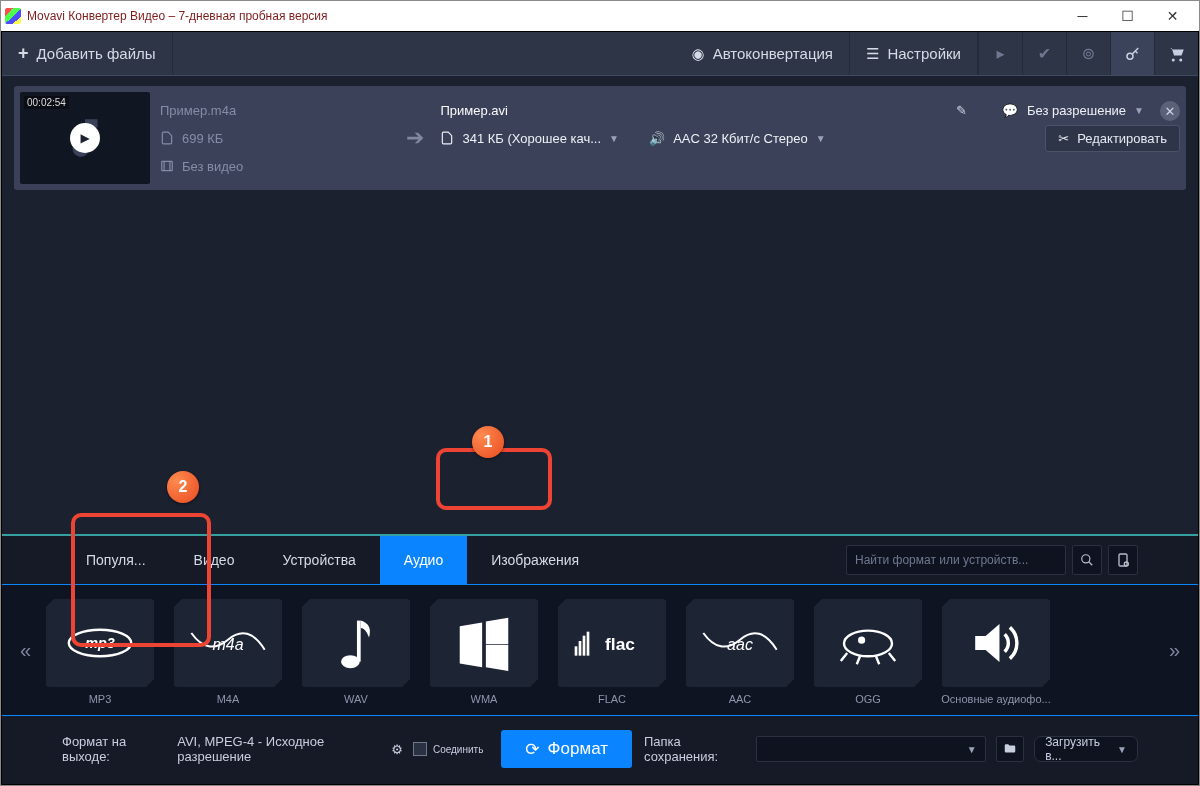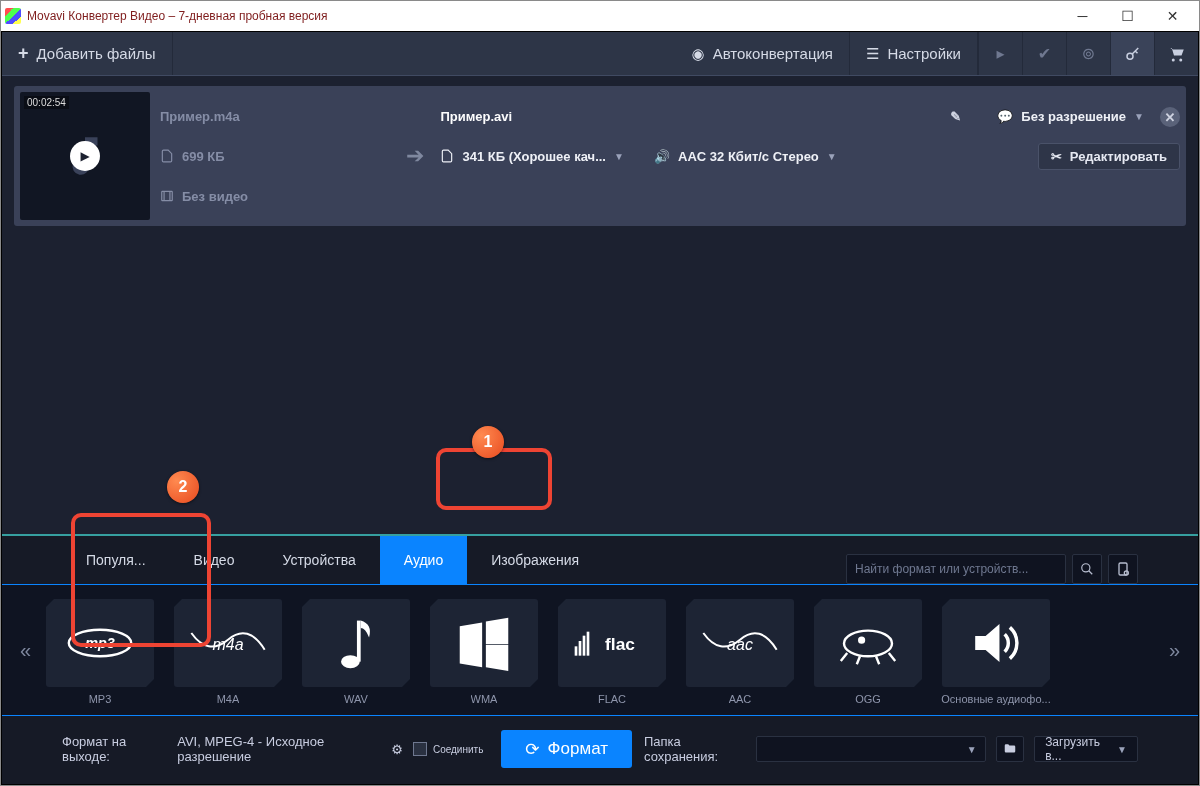--- a/index.html
+++ b/index.html
@@ -13,61 +13,61 @@
 .win-btn { width: 45px; height: 28px; display: flex; align-items: center; justify-content: center; color: #333; font-size: 14px; cursor: pointer; }
 .content { background: #1c2130; height: 754px; display: flex; flex-direction: column; border: 1px solid #000; }
 
 .main-toolbar { height: 44px; background: #2d3547; display: flex; align-items: stretch; border-bottom: 1px solid #404a62; }
 .tb-btn { display: flex; align-items: center; gap: 8px; padding: 0 16px; color: #d5dae6; font-size: 15px; cursor: pointer; border-right: 1px solid #232a3a; }
 .tb-spacer { flex: 1; }
 .tb-icon-btn { width: 44px; display: flex; align-items: center; justify-content: center; color: #6f7890; cursor: pointer; border-left: 1px solid #232a3a; }
 .tb-icon-btn.accent { background: #3a4359; color: #c8cfe0; }
 
 .file-area { padding: 10px 12px; }
-.file-item { background: #3a4158; border-radius: 3px; display: flex; align-items: stretch; height: 140px; padding: 6px; gap: 10px; }
+.file-item { background: #3a4158; border-radius: 3px; display: flex; align-items: stretch; height: 104px; padding: 6px; gap: 10px; }
 .thumb { width: 130px; background: #111623; border-radius: 2px; position: relative; display: flex; align-items: center; justify-content: center; }
 .thumb-time { position: absolute; top: 4px; left: 4px; font-size: 10px; color: #ddd; background: rgba(0,0,0,.4); padding: 1px 3px; }
 .thumb-icon { color: #48516d; }
 .play-btn { position: absolute; width: 30px; height: 30px; border-radius: 50%; background: #fff; display: flex; align-items: center; justify-content: center; color: #1c2130; font-size: 12px; cursor: pointer; }
 .file-col { display: flex; flex-direction: column; justify-content: space-around; padding: 4px 0; }
 .col-a { width: 230px; color: #a9b0c4; font-size: 13px; }
 .col-b { flex: 1; color: #fcfcfd; font-size: 13px; }
-.row { display: flex; align-items: center; gap: 8px; height: 26px; font-weight: bold; }
+.row { display: flex; align-items: center; gap: 8px; height: 26px; }
 .muted { color: #858da6; }
 .arrow-icon { color: #7f889f; align-self: center; font-size: 22px; padding: 0 6px; }
 .pill { display: flex; align-items: center; gap: 6px; color: #eef0f6; }
 .dd-caret { color: #9aa2ba; font-size: 10px; margin-left: 2px; }
 .edit-btn { background: #2e3548; border: 1px solid #4a5269; border-radius: 3px; color: #e6e9f2; padding: 5px 12px; font-size: 13px; display: flex; align-items: center; gap: 8px; cursor: pointer; margin-left: auto; }
 .close-item { width: 20px; height: 20px; border-radius: 50%; background: #5a6279; color: #cfd3e1; display: flex; align-items: center; justify-content: center; font-size: 13px; cursor: pointer; margin-left: 8px; align-self: flex-start; margin-top: 4px; }
 
 .spacer { flex: 1; }
 
 .format-area { border-top: 2px solid #36a0a0; }
-.tab-row { background: #161a26; height: 48px; display: flex; align-items: flex-end; padding: 0 60px; gap: 0; }
+.tab-row { background: #161a26; height: 48px; display: flex; align-items: center; padding: 0 60px; gap: 0; }
 .ftab { height: 48px; padding: 0 24px; display: flex; align-items: center; color: #d5dae6; font-size: 14px; cursor: pointer; position: relative; }
 .ftab.active { background: #0a84ff; color: #fff; }
 .tab-spacer { flex: 1; }
 .search-box { background: #0f1320; border: 1px solid #2a3141; height: 30px; width: 220px; display: flex; align-items: center; padding: 0 8px; color: #6f7890; font-size: 12px; border-radius: 2px; }
 .search-ico-btn { background: #0f1320; border: 1px solid #2a3141; height: 30px; width: 30px; color: #b7bdcf; display: flex; align-items: center; justify-content: center; margin-left: 6px; border-radius: 2px; cursor: pointer; }
 
 .tiles-wrap { background: #0f1422; padding: 14px 40px 10px; display: flex; align-items: center; gap: 12px; border: 1px solid #0a84ff; border-left: none; border-right: none; margin: 0; position: relative; }
 .nav-arrow { position: absolute; top: 50%; transform: translateY(-50%); color: #7f889f; font-size: 20px; cursor: pointer; padding: 8px; }
 .nav-left { left: 10px; } .nav-right { right: 10px; }
 .tile-col { display: flex; flex-direction: column; align-items: center; gap: 6px; width: 116px; }
 .tile { width: 108px; height: 88px; background: #1d2434; border-radius: 3px; display: flex; align-items: center; justify-content: center; cursor: pointer; position: relative; color:#e8ebf3; }
 .tile::before, .tile::after { content:""; position:absolute; width:0; height:0; }
 .tile::before { top:0; left:0; border-top:8px solid #0f1422; border-right:8px solid transparent; }
 .tile::after { bottom:0; right:0; border-bottom:8px solid #0f1422; border-left:8px solid transparent; }
 .tile-label { color: #8e95ab; font-size: 11px; text-align: center; max-width: 110px; white-space: nowrap; overflow: hidden; text-overflow: ellipsis; }
 
 .bottom-bar { background: #161a26; padding: 14px 60px 16px; display: flex; gap: 12px; }
 .brow { display: flex; align-items: center; gap: 10px; color: #c8cde0; font-size: 13px; }
 .sel-field { background: #0f1320; border: 1px solid #2a3141; height: 26px; min-width: 230px; padding: 0 8px; color: #7a829a; font-size: 12px; display: flex; align-items: center; justify-content: space-between; border-radius: 2px; }
 .small-btn { background: #0f1320; border: 1px solid #2a3141; height: 26px; width: 32px; color: #c8cde0; display: flex; align-items: center; justify-content: center; border-radius: 2px; cursor: pointer; }
-.load-btn { background: #0f1320; border: 1px solid #2a3141; height: 26px; padding: 0 10px; color: #c8cde0; font-size: 12px; display: flex; align-items: center; gap: 6px; border-radius: 2px; cursor: pointer; }
+.load-btn { background: #0f1320; border: 1px solid #2a3141; height: 26px; padding: 0 10px; color: #c8cde0; font-size: 12px; display: flex; align-items: center; gap: 6px; border-radius: 7px; cursor: pointer; }
 .merge-chk { display: flex; align-items: center; gap: 6px; color: #c8cde0; font-size: 10px; cursor: pointer; }
 .chk { width: 14px; height: 14px; border: 1px solid #6f7890; background: #2a3141; }
 .start-btn { background: #0a84ff; color: #fff; border-radius: 3px; height: 38px; padding: 0 24px; font-size: 17px; display: flex; align-items: center; gap: 8px; cursor: pointer; }
 .bottom-right { margin-left: auto; display: flex; align-items: center; gap: 18px; }
 
 
 .callout { position: absolute; border: 4px solid #e43; border-radius: 10px; pointer-events: none; z-index: 50; }
 .badge { position: absolute; width: 32px; height: 32px; border-radius: 50%; background: radial-gradient(circle at 30% 30%, #ff8a50, #e84a1f); color: #fff; font-weight: bold; display: flex; align-items: center; justify-content: center; font-size: 16px; box-shadow: 0 1px 3px rgba(0,0,0,.5); z-index: 60; pointer-events: none; }
 
 svg { display: block; }

